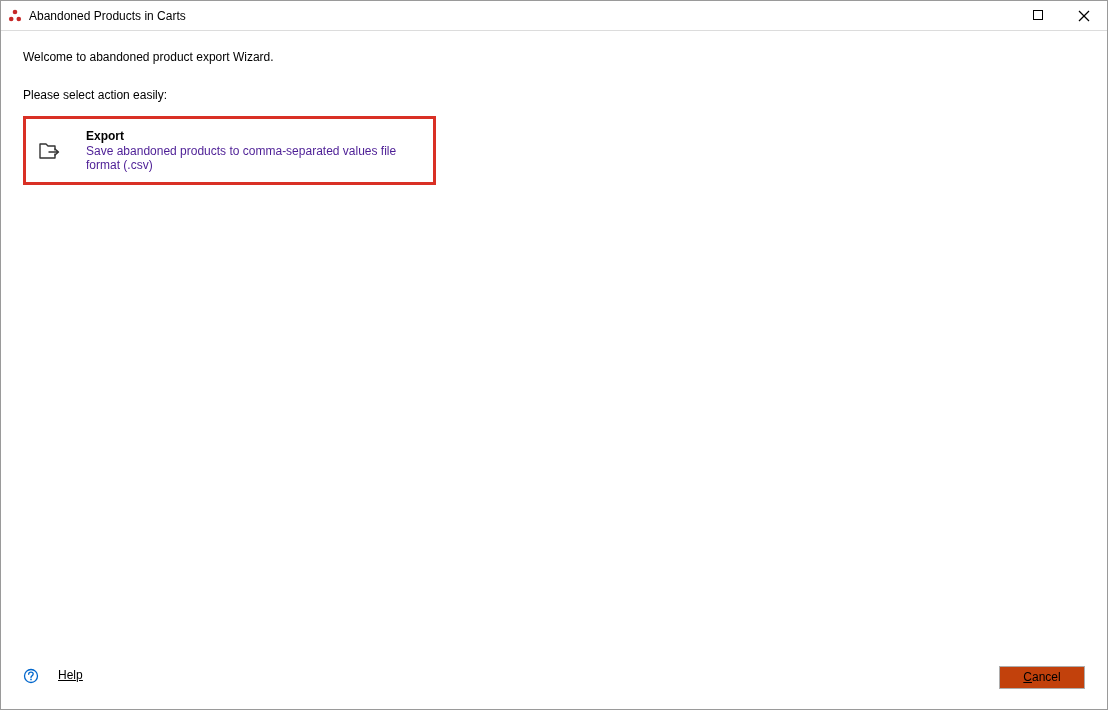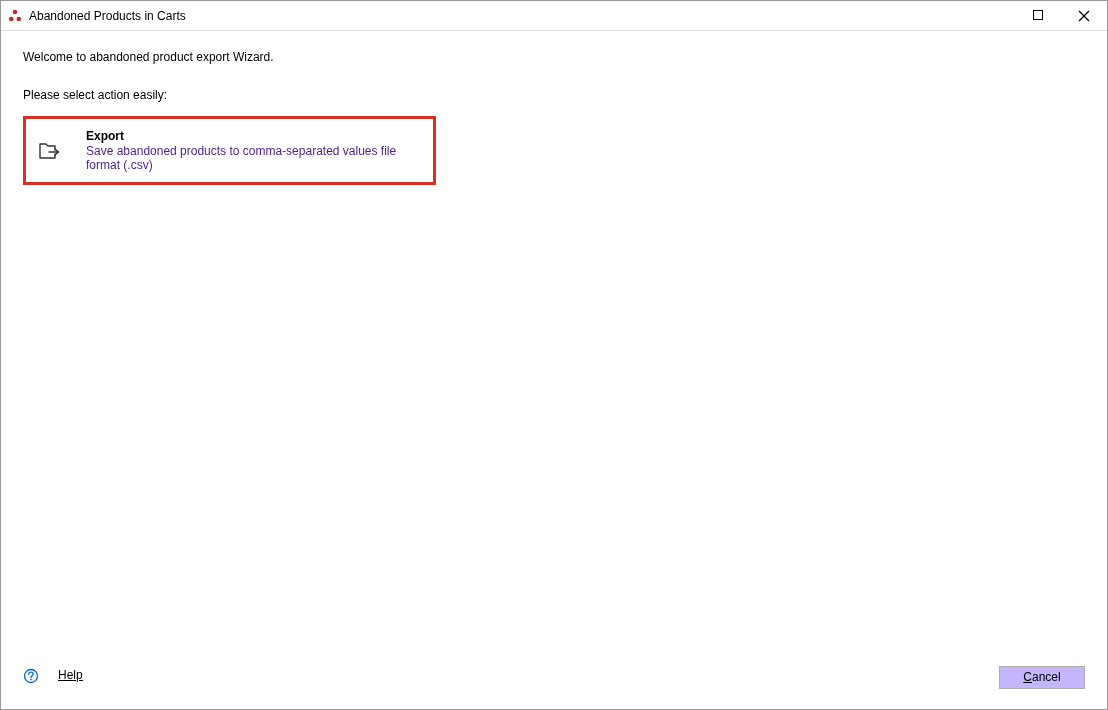--- a/index.html
+++ b/index.html
@@ -121,21 +121,21 @@
       font-size: 12px;
       color: #000000;
     }
     .help-label::first-letter {
       text-decoration: underline;
     }
     .cancel-btn {
       width: 86px;
       height: 23px;
       border: 1px solid #adadad;
-      background: #c4b5fd;
+      background: #c2410c;
       font-size: 12px;
       display: flex;
       align-items: center;
       justify-content: center;
       cursor: pointer;
     }
   </style>
 </head>
 <body>
 

